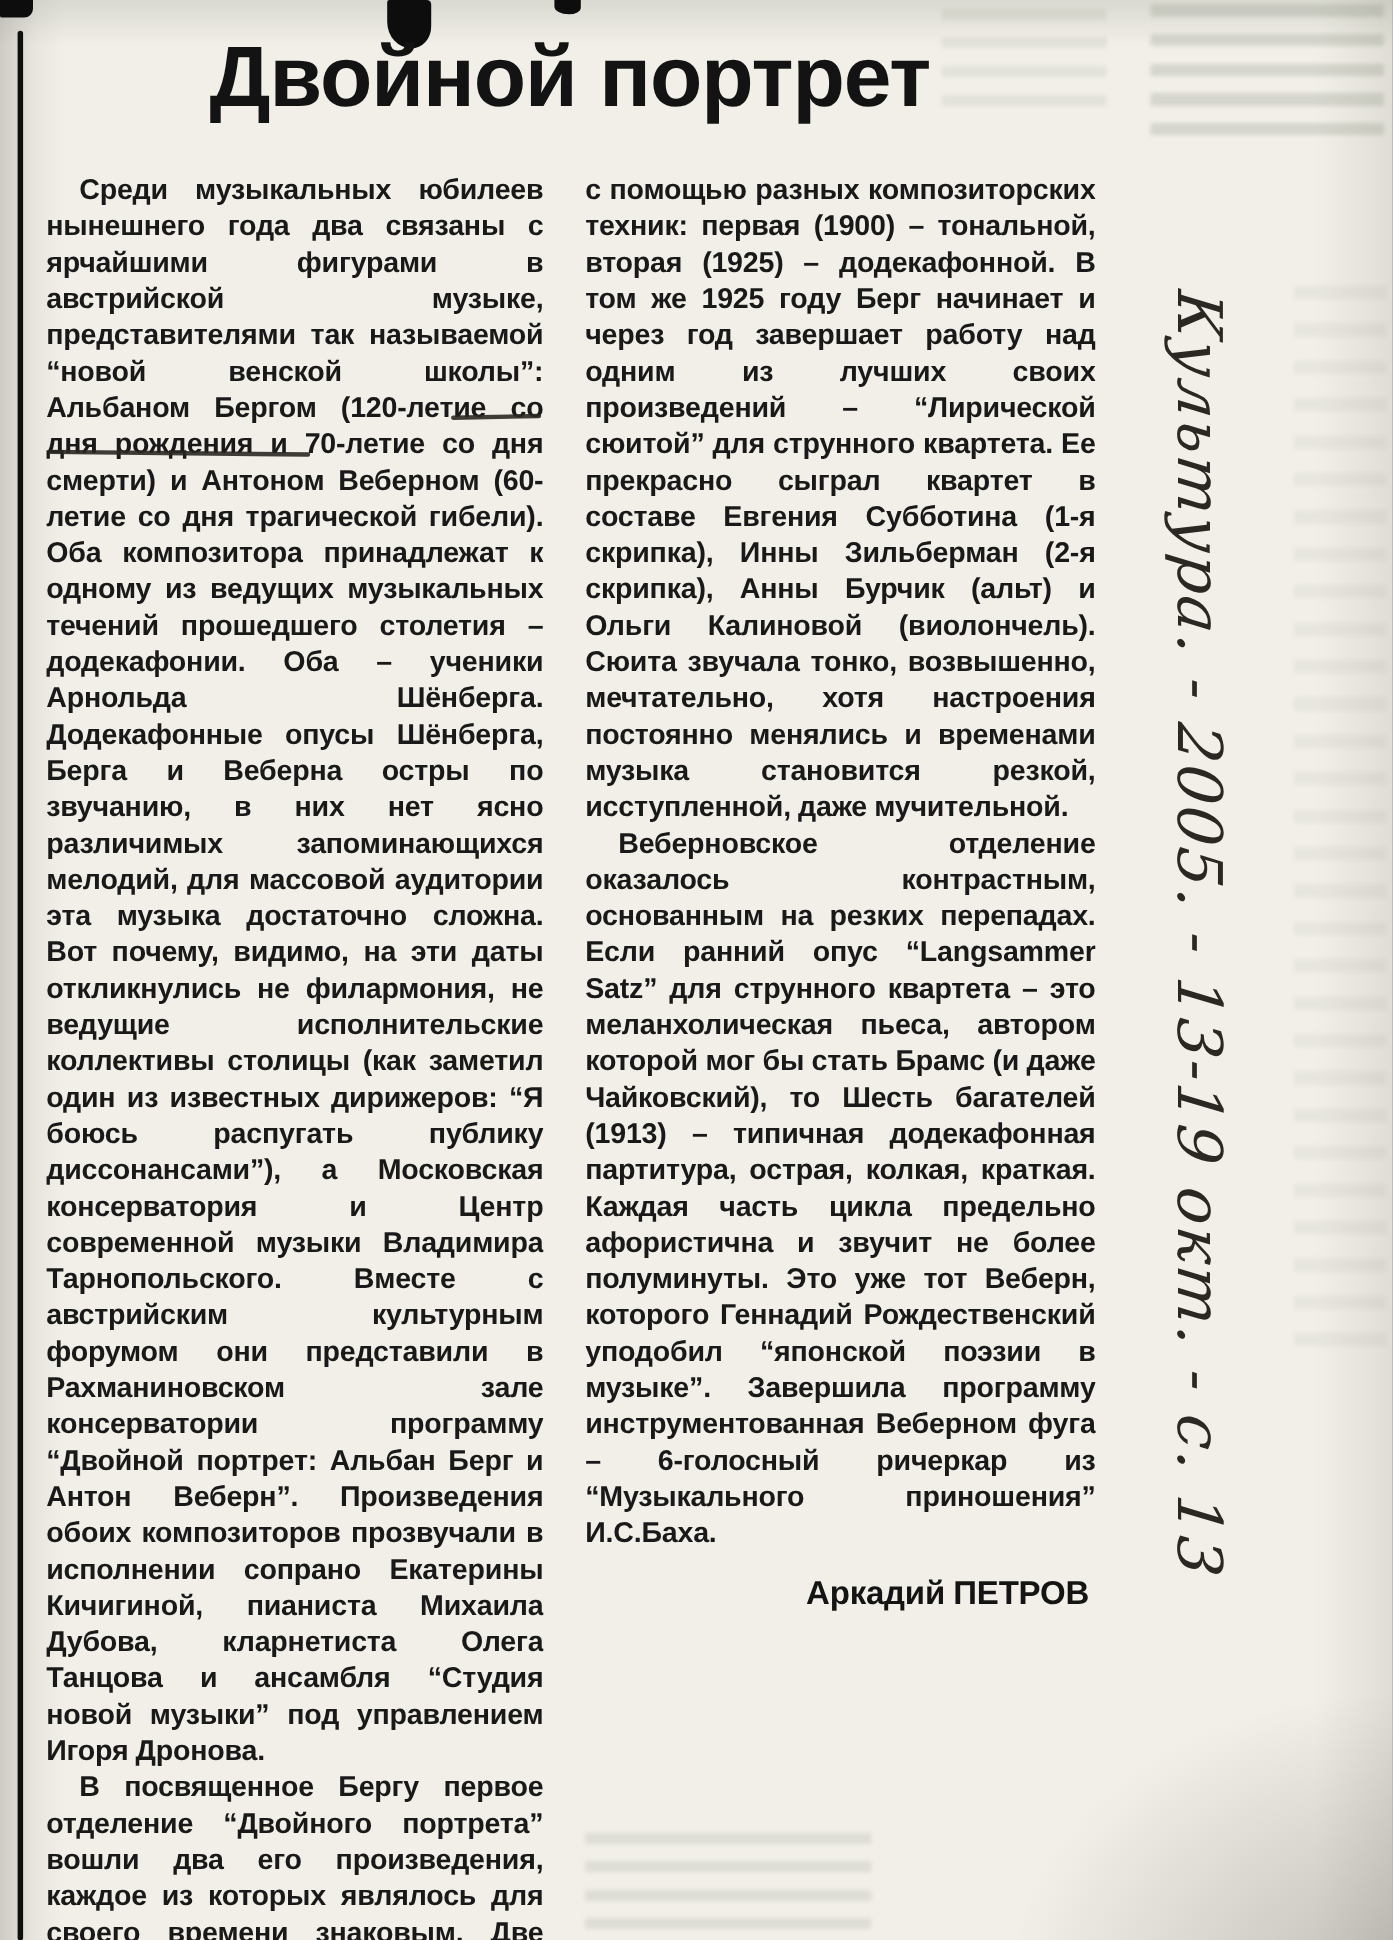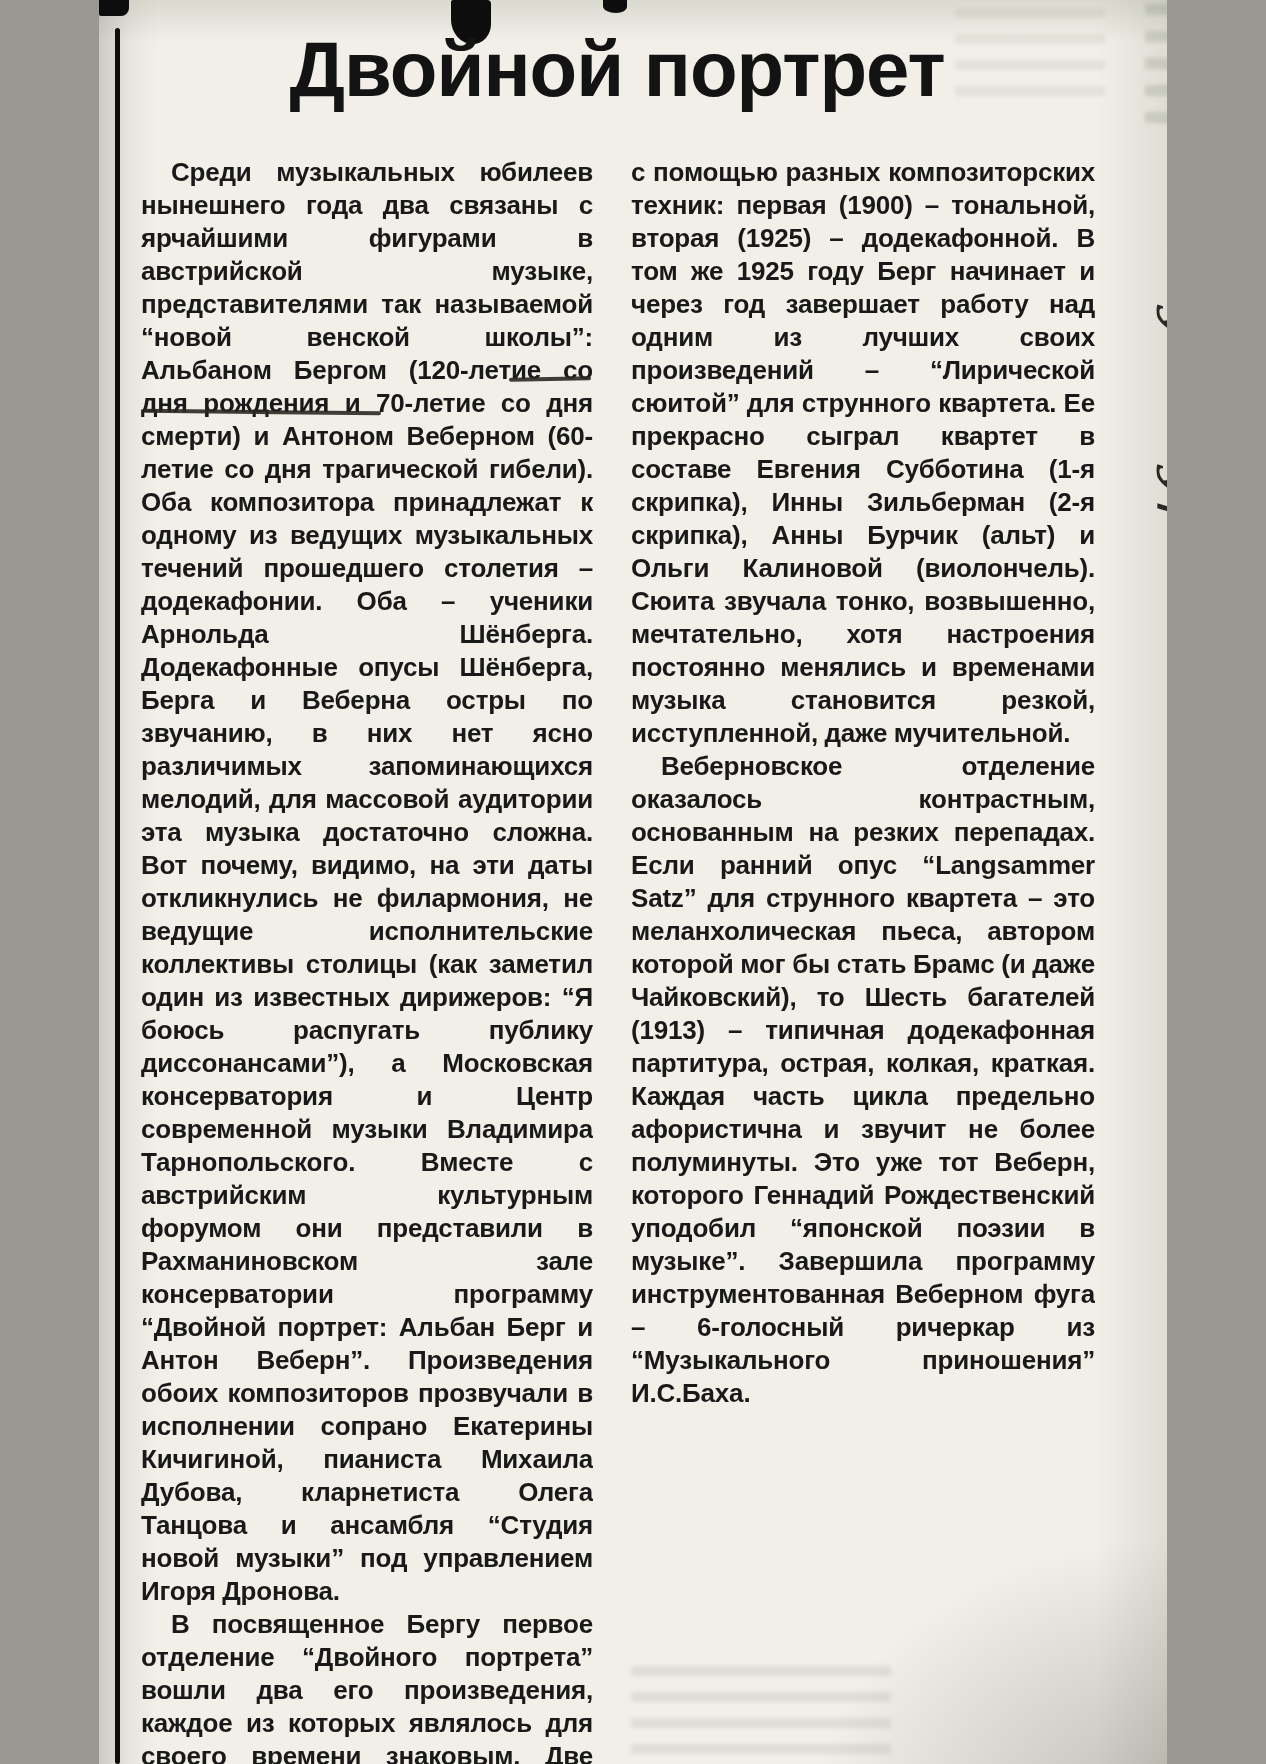--- a/index.html
+++ b/index.html
@@ -1,19 +1,19 @@
 <!DOCTYPE html>
 <html lang="ru" style="--paper: #f1efe8; --ink: #191919; --pen: #2b2823;"><head>
 <meta charset="utf-8">
 <style>
   * { box-sizing: border-box; margin: 0; padding: 0; }
   html, body { background: #9a9892; }
   .page {
     position: relative;
-    width: 1068px;
+    width: 1266px;
     height: 1764px;
     margin: 0 auto;
     overflow: hidden;
     background:
       radial-gradient(ellipse 520px 400px at 101% 103%, rgba(104,102,94,.38), transparent 70%),
       linear-gradient(90deg, rgba(80,78,70,.22) 0, rgba(80,78,70,.06) 32px, transparent 58px),
       linear-gradient(180deg, rgba(138,142,128,.22) 0, transparent 42px),
       linear-gradient(270deg, rgba(150,148,134,.20) 0, transparent 70px),
       var(--paper, #f1efe8);
     font-family: "Liberation Sans", "DejaVu Sans", sans-serif;
@@ -89,20 +89,21 @@
   <div class="col col-left">
       <p>Среди музыкальных юбилеев нынешнего года два связаны с ярчайшими фигурами в австрийской музыке, представителями так называемой “новой венской школы”: Альбаном Бергом (120-летие со дня рождения и 70-летие со дня смерти) и Антоном Веберном (60-летие со дня трагической гибели). Оба композитора принадлежат к одному из ведущих музыкальных течений прошедшего столетия – додекафонии. Оба – ученики Арнольда Шёнберга. Додекафонные опусы Шёнберга, Берга и Веберна остры по звучанию, в них нет ясно различимых запоминающихся мелодий, для массовой аудитории эта музыка достаточно сложна. Вот почему, видимо, на эти даты откликнулись не филармония, не ведущие исполнительские коллективы столицы (как заметил один из известных дирижеров: “Я боюсь распугать публику диссонансами”), а Московская консерватория и Центр современной музыки Владимира Тарнопольского. Вместе с австрийским культурным форумом они представили в Рахманиновском зале консерватории программу “Двойной портрет: Альбан Берг и Антон Веберн”. Произведения обоих композиторов прозвучали в исполнении сопрано Екатерины Кичигиной, пианиста Михаила Дубова, кларнетиста Олега Танцова и ансамбля “Студия новой музыки” под управлением Игоря Дронова.</p>
       <p>В посвященное Бергу первое отделение “Двойного портрета” вошли два его произведения, каждое из которых являлось для своего времени знаковым. Две песни на текст (один и тот же) Теодора Шторма, исполненные Екатериной Кичигиной, созданы</p>
     </div>
 
   <div class="col col-right">
     <div class="col-body">
         <p>с помощью разных композиторских техник: первая (1900) – тональной, вторая (1925) – додекафонной. В том же 1925 году Берг начинает и через год завершает работу над одним из лучших своих произведений – “Лирической сюитой” для струнного квартета. Ее прекрасно сыграл квартет в составе Евгения Субботина (1-я скрипка), Инны Зильберман (2-я скрипка), Анны Бурчик (альт) и Ольги Калиновой (виолончель). Сюита звучала тонко, возвышенно, мечтательно, хотя настроения постоянно менялись и временами музыка становится резкой, исступленной, даже мучительной.</p>
         <p>Веберновское отделение оказалось контрастным, основанным на резких перепадах. Если ранний опус “Langsammer Satz” для струнного квартета – это меланхолическая пьеса, автором которой мог бы стать Брамс (и даже Чайковский), то Шесть багателей (1913) – типичная додекафонная партитура, острая, колкая, краткая. Каждая часть цикла предельно афористична и звучит не более полуминуты. Это уже тот Веберн, которого Геннадий Рождественский уподобил “японской поэзии в музыке”. Завершила программу инструментованная Веберном фуга – 6-голосный ричеркар из “Музыкального приношения” И.С.Баха.</p>
       </div>
+    <div class="byline">Аркадий ПЕТРОВ</div>
   </div>
 
   <div class="pen u1"></div>
   <div class="pen u2"></div>
 
   <div class="handwriting">Культура. - 2005. - 13-19 окт. - с. 13</div>
 
 </div>
 
 </body></html>

